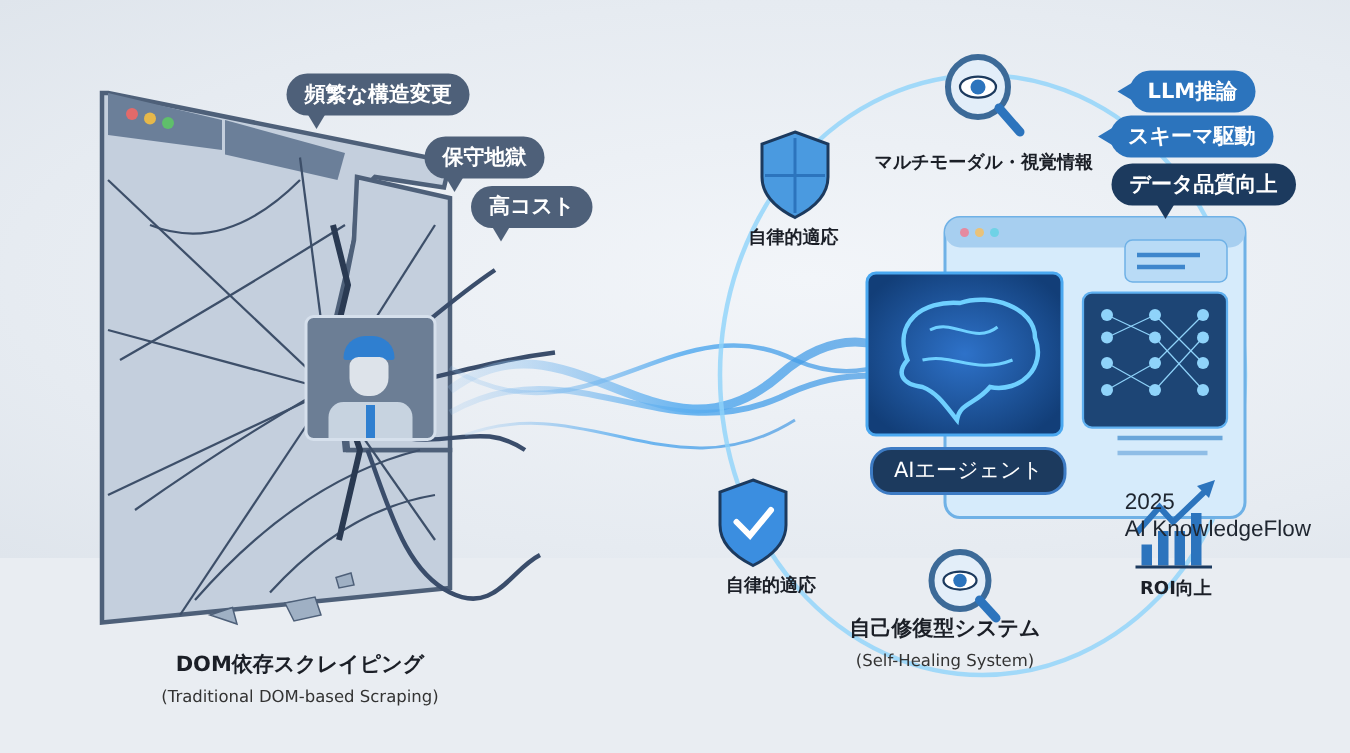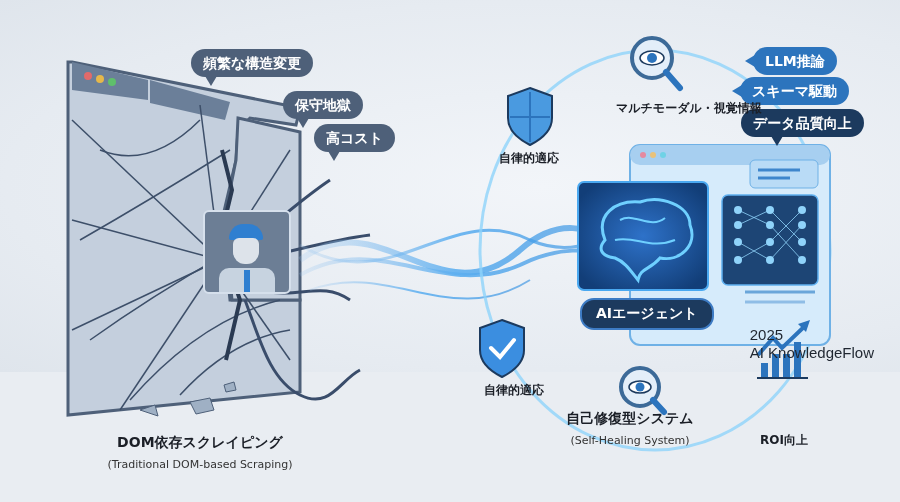--- a/index.html
+++ b/index.html
@@ -11,21 +11,21 @@
   .bubble.blue{background:#2c74bd;}
   .bubble.navy{background:#1c3a5e;}
   .bubble .tail{position:absolute;width:0;height:0;}
   .bubble.gray .tail{border-left:6px solid transparent;border-right:6px solid transparent;border-top:10px solid #4e6079;bottom:-9px;left:14px;}
   .bubble.blue .tail{border-top:6px solid transparent;border-bottom:6px solid transparent;border-right:10px solid #2c74bd;left:-8px;top:8px;}
   .bubble.navy .tail{border-left:6px solid transparent;border-right:6px solid transparent;border-top:10px solid #1c3a5e;bottom:-9px;left:30px;}
   .lbl{position:absolute;color:#1b1f27;font-size:12px;font-weight:bold;white-space:nowrap;}
   .title{position:absolute;text-align:center;color:#1b1f27;}
   .title .main{font-size:14px;font-weight:bold;}
   .title .sub{font-size:11px;color:#333;margin-top:6px;}
-  .agent-pill{position:absolute;left:580px;top:298px;background:#1c3a5e;color:#fff;font-weight:bold;font-size:14px;padding:5px 14px;border-radius:14px;border:2px solid #3d7bc4;}
+  .agent-pill{position:absolute;left:580px;top:298px;background:#1c3a5e;color:#fff;font-weight:normal;font-size:14px;padding:5px 14px;border-radius:14px;border:2px solid #3d7bc4;}
   .brand{position:absolute;right:26px;bottom:10px;color:#1f2630;font-family:"Liberation Sans",sans-serif;font-size:15px;line-height:18px;}
 </style>
 </head>
 <body>
 
 <div class="canvas">
 
 <svg class="art" width="900" height="502" viewBox="0 0 900 502">
   <defs>
     <linearGradient id="wave" x1="0" x2="1">
@@ -175,24 +175,24 @@
 </div>
 
 <div class="bubble gray" style="left:191px;top:49px;"><span>頻繁な構造変更</span><span class="tail"></span></div>
 <div class="bubble gray" style="left:283px;top:91px;"><span>保守地獄</span><span class="tail"></span></div>
 <div class="bubble blue" style="left:753px;top:47px;"><span>LLM推論</span><span class="tail"></span></div>
 
 <div class="bubble gray" style="left:314px;top:124px;"><span>高コスト</span><span class="tail"></span></div>
 <div class="bubble blue" style="left:740px;top:77px;"><span>スキーマ駆動</span><span class="tail"></span></div>
 <div class="bubble navy" style="left:741px;top:109px;"><span>データ品質向上</span><span class="tail"></span></div>
 
-<div class="lbl" style="left:616px;top:100px;">マルチモーダル・視覚情報</div>
+<div class="lbl" style="left:583px;top:100px;">マルチモーダル・視覚情報</div>
 <div class="lbl" style="left:499px;top:150px;">自律的適応</div>
 <div class="lbl" style="left:484px;top:382px;">自律的適応</div>
-<div class="lbl" style="left:760px;top:384px;margin-top:48px;">ROI向上</div>
+<div class="lbl" style="left:760px;top:384px;">ROI向上</div>
 
 <div class="agent-pill">AIエージェント</div>
 
 <div class="title" style="left:60px;top:434px;width:280px;">
   <div class="main">DOM依存スクレイピング</div>
   <div class="sub">(Traditional DOM-based Scraping)</div>
 </div>
 <div class="title" style="left:520px;top:410px;width:220px;">
   <div class="main">自己修復型システム</div>
   <div class="sub">(Self-Healing System)</div>

